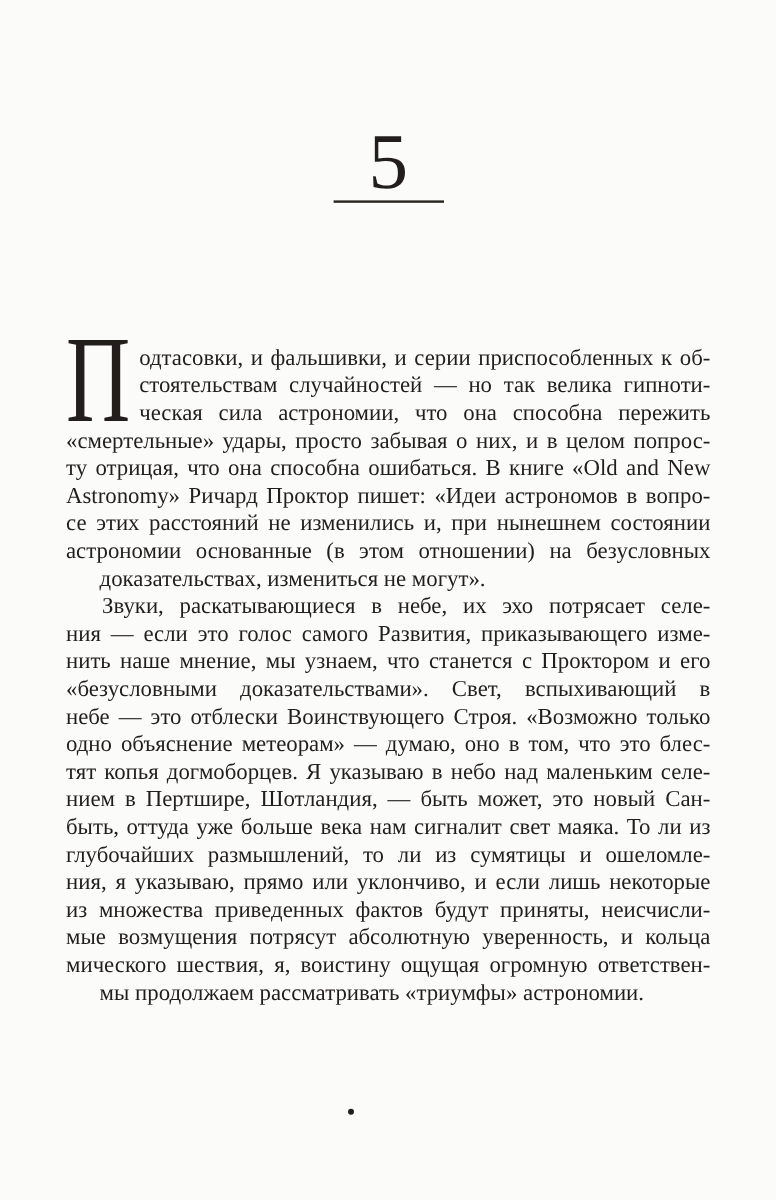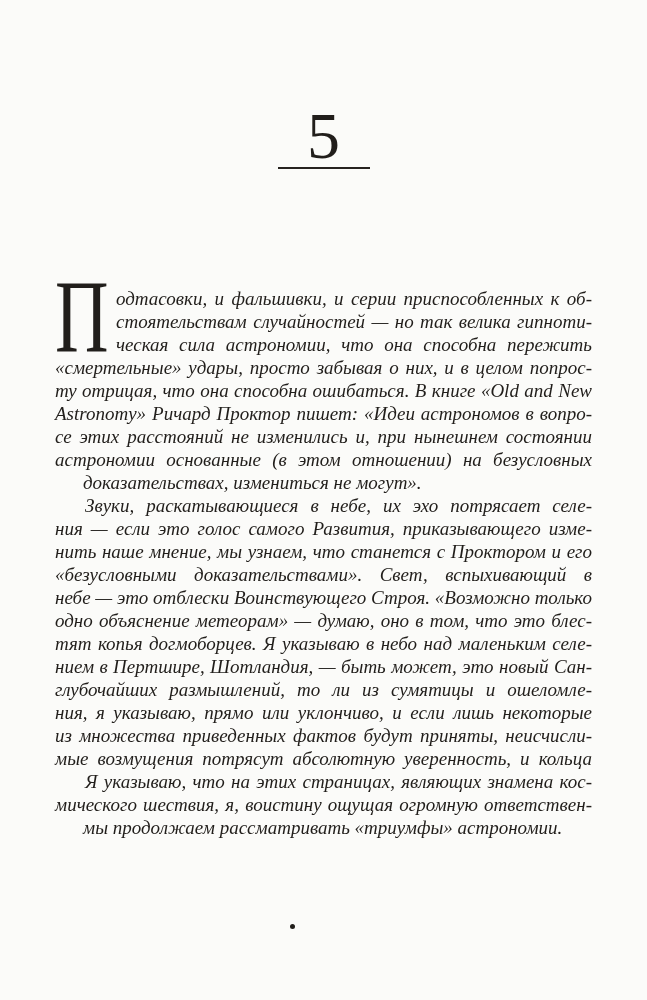--- a/index.html
+++ b/index.html
@@ -59,21 +59,20 @@
     margin: 0;
     padding: 0;
   }
   .line {
     height: 23px;
     text-align: justify;
     text-align-last: justify;
     text-justify: inter-word;
     white-space: normal;
     overflow: visible;
-    font-style: italic;
   }
   .line.endpar {
     text-align-last: left;
     margin-left: 28px;
   }
   .line.indent {
     text-indent: 30px;
   }
   
   .dropcap {
@@ -128,27 +127,27 @@
       </div>
       <div class="paragraph">
         <div class="line indent">Звуки, раскатывающиеся в небе, их эхо потрясает селе-</div>
         <div class="line">ния — если это голос самого Развития, приказывающего изме-</div>
         <div class="line">нить наше мнение, мы узнаем, что станется с Проктором и его</div>
         <div class="line">«безусловными доказательствами». Свет, вспыхивающий в</div>
         <div class="line">небе — это отблески Воинствующего Строя. «Возможно только</div>
         <div class="line">одно объяснение метеорам» — думаю, оно в том, что это блес-</div>
         <div class="line">тят копья догмоборцев. Я указываю в небо над маленьким селе-</div>
         <div class="line">нием в Пертшире, Шотландия, — быть может, это новый Сан-</div>
+        <div class="line">быть, оттуда уже больше века нам сигналит свет маяка. То ли из</div>
         <div class="line">глубочайших размышлений, то ли из сумятицы и ошеломле-</div>
         <div class="line">ния, я указываю, прямо или уклончиво, и если лишь некоторые</div>
         <div class="line">из множества приведенных фактов будут приняты, неисчисли-</div>
         <div class="line">мые возмущения потрясут абсолютную уверенность, и кольца</div>
       </div>
       <div class="paragraph">
-        <div class="line indent">Я указываю, что на этих страницах, являющих знамена кос-</div>
         <div class="line">мического шествия, я, воистину ощущая огромную ответствен-</div>
         <div class="line endpar">мы продолжаем рассматривать «триумфы» астрономии.</div>
       </div>
     </main>
 
   <span class="ink-dot"></span>
 
 </div>
 
 </body></html>

